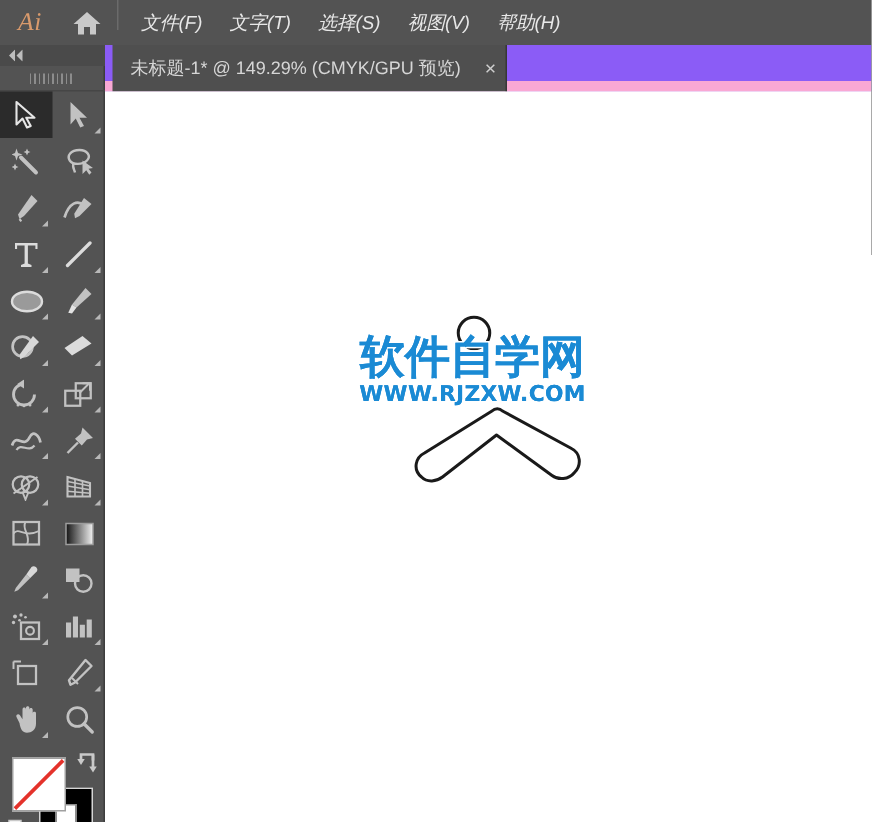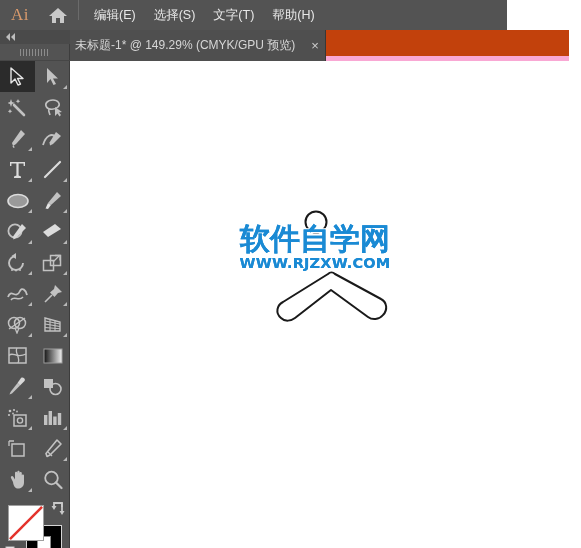--- a/index.html
+++ b/index.html
@@ -12,24 +12,25 @@
   #app {
     position: relative;
     width: 581px; height: 548px;
     background: #ffffff;
     overflow: hidden;
   }
 
   
   .menubar {
     position: absolute; left: 0; top: 0;
-    width: 507px; height: 30px;
+    width: 581px; height: 30px;
     background: #535353;
     display: flex; 
     box-sizing: border-box;
+    font-style: italic;
   }
   .ai-logo {
     width: 40px; height: 30px;
     display: flex; align-items: center; justify-content: center;
     color: #d99a6c;
     font-size: 17px;
     font-family: "Liberation Serif", "DejaVu Serif", serif;
     letter-spacing: 0.5px;
     user-select: none;
   }
@@ -46,25 +47,25 @@
     color: #e8e8e8;
     font-size: 12.5px;
     padding: 4px 9px;
     white-space: nowrap;
     user-select: none;
     cursor: default;
   }
 
   
   .tabbar {
-    position: absolute; left: 58px; top: 30px;
+    position: absolute; left: 70px; top: 30px;
     width: 511px; height: 31px;
-    background: #c2410c;
-    box-sizing: border-box;
-    border-bottom: 5px solid #f9a8d4;
+    background: #8b5cf6;
+    box-sizing: border-box;
+    border-bottom: 7px solid #f9a8d4;
   }
   .doc-tab {
     position: absolute; left: 5px; top: 0;
     height: 31px;
     background: #4f4f4f;
     display: flex; align-items: center;
     padding: 0 6px 0 12px;
     box-sizing: border-box;
     border-right: 1px solid #373737;
   }
@@ -229,23 +230,24 @@
 
   <div class="menubar">
     <div class="ai-logo">Ai</div>
     <div class="home-btn">
       <svg width="20" height="17" viewBox="0 0 20 17">
         <path d="M10 1 L19 9 L16 9 L16 16 L12 16 L12 11 L8 11 L8 16 L4 16 L4 9 L1 9 Z" fill="#c9c9c9"></path>
       </svg>
     </div>
     <div class="menu-divider"></div>
     <div class="menu-items">
-      <div class="menu-item">编辑(E)</div>
+      <div class="menu-item">文件(F)</div>
+      <div class="menu-item">文字(T)</div>
       <div class="menu-item">选择(S)</div>
-      <div class="menu-item">文字(T)</div>
+      <div class="menu-item">视图(V)</div>
       <div class="menu-item">帮助(H)</div>
     </div>
   </div>
 
   <div class="tabbar">
     <div class="doc-tab">
       <span class="doc-tab-label">未标题-1* @ 149.29% (CMYK/GPU 预览)</span>
       <span class="doc-tab-close">×</span>
     </div>
   </div>

